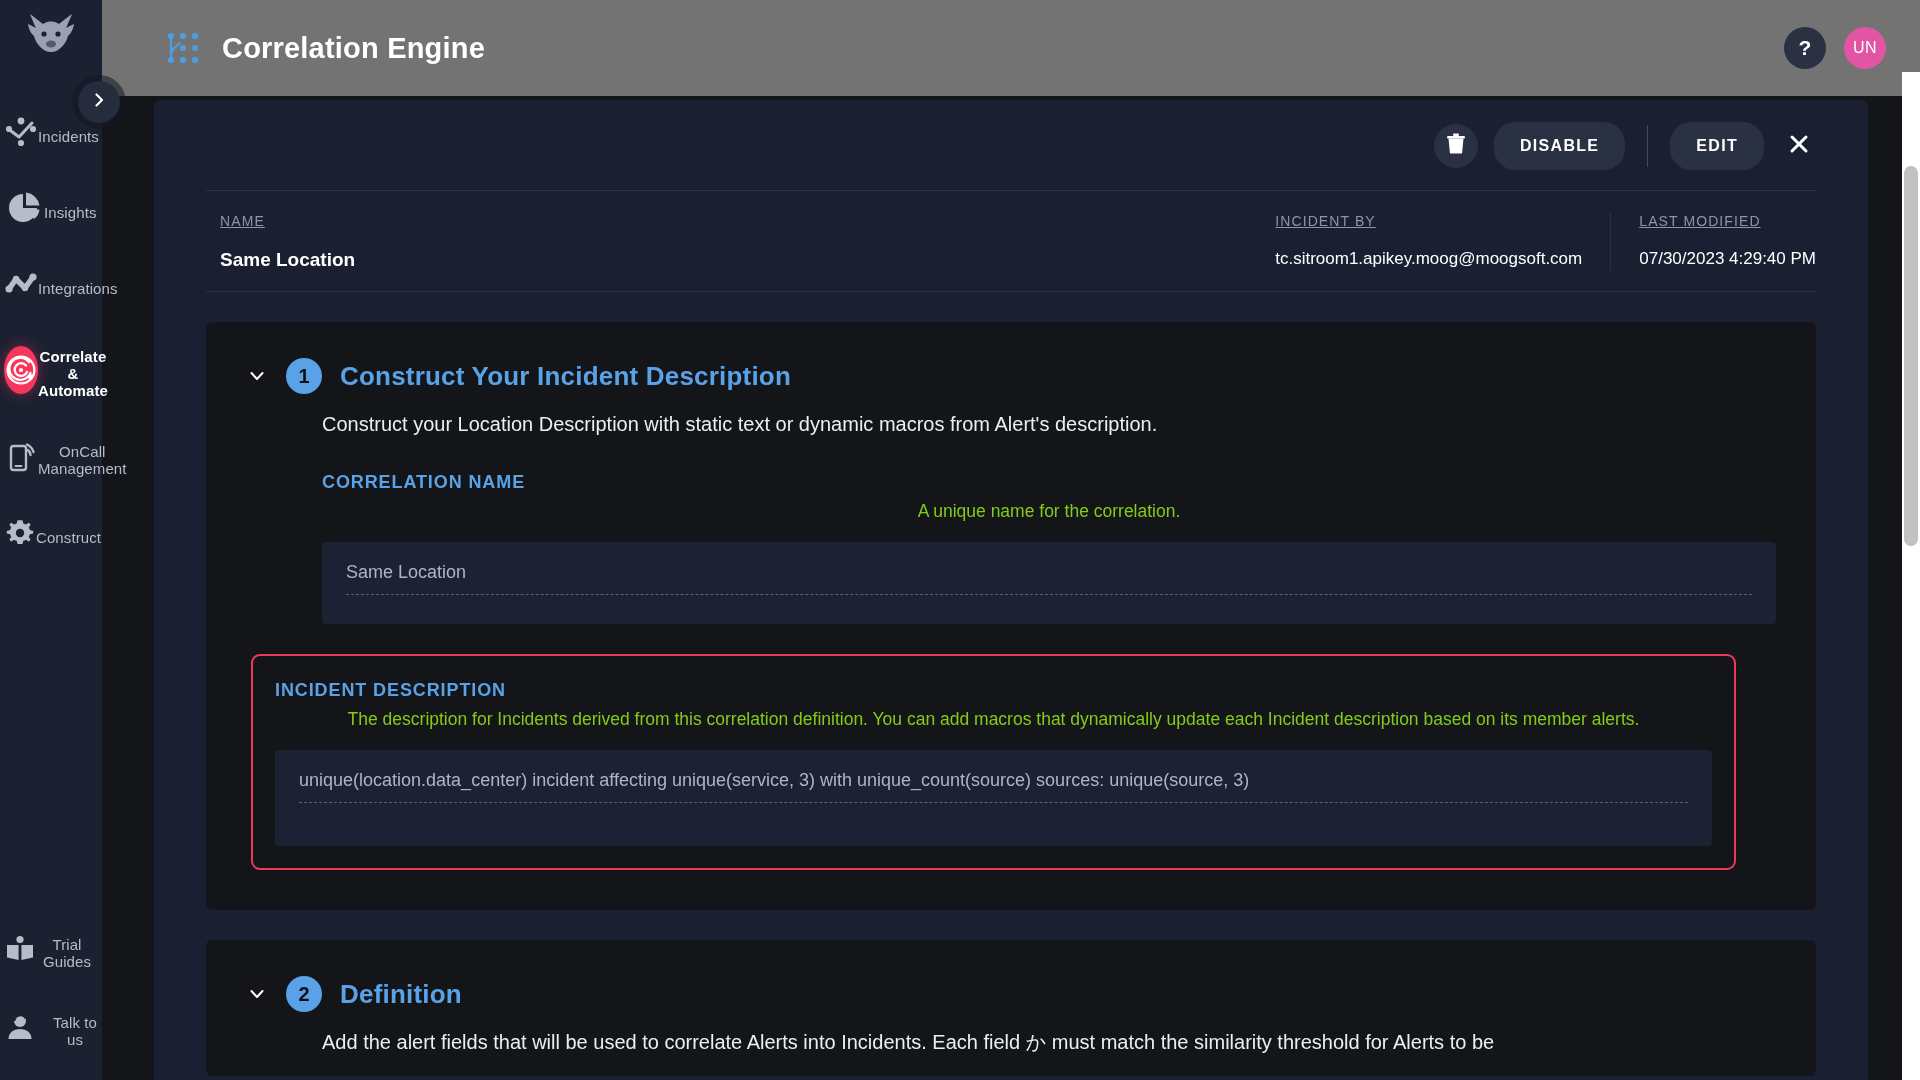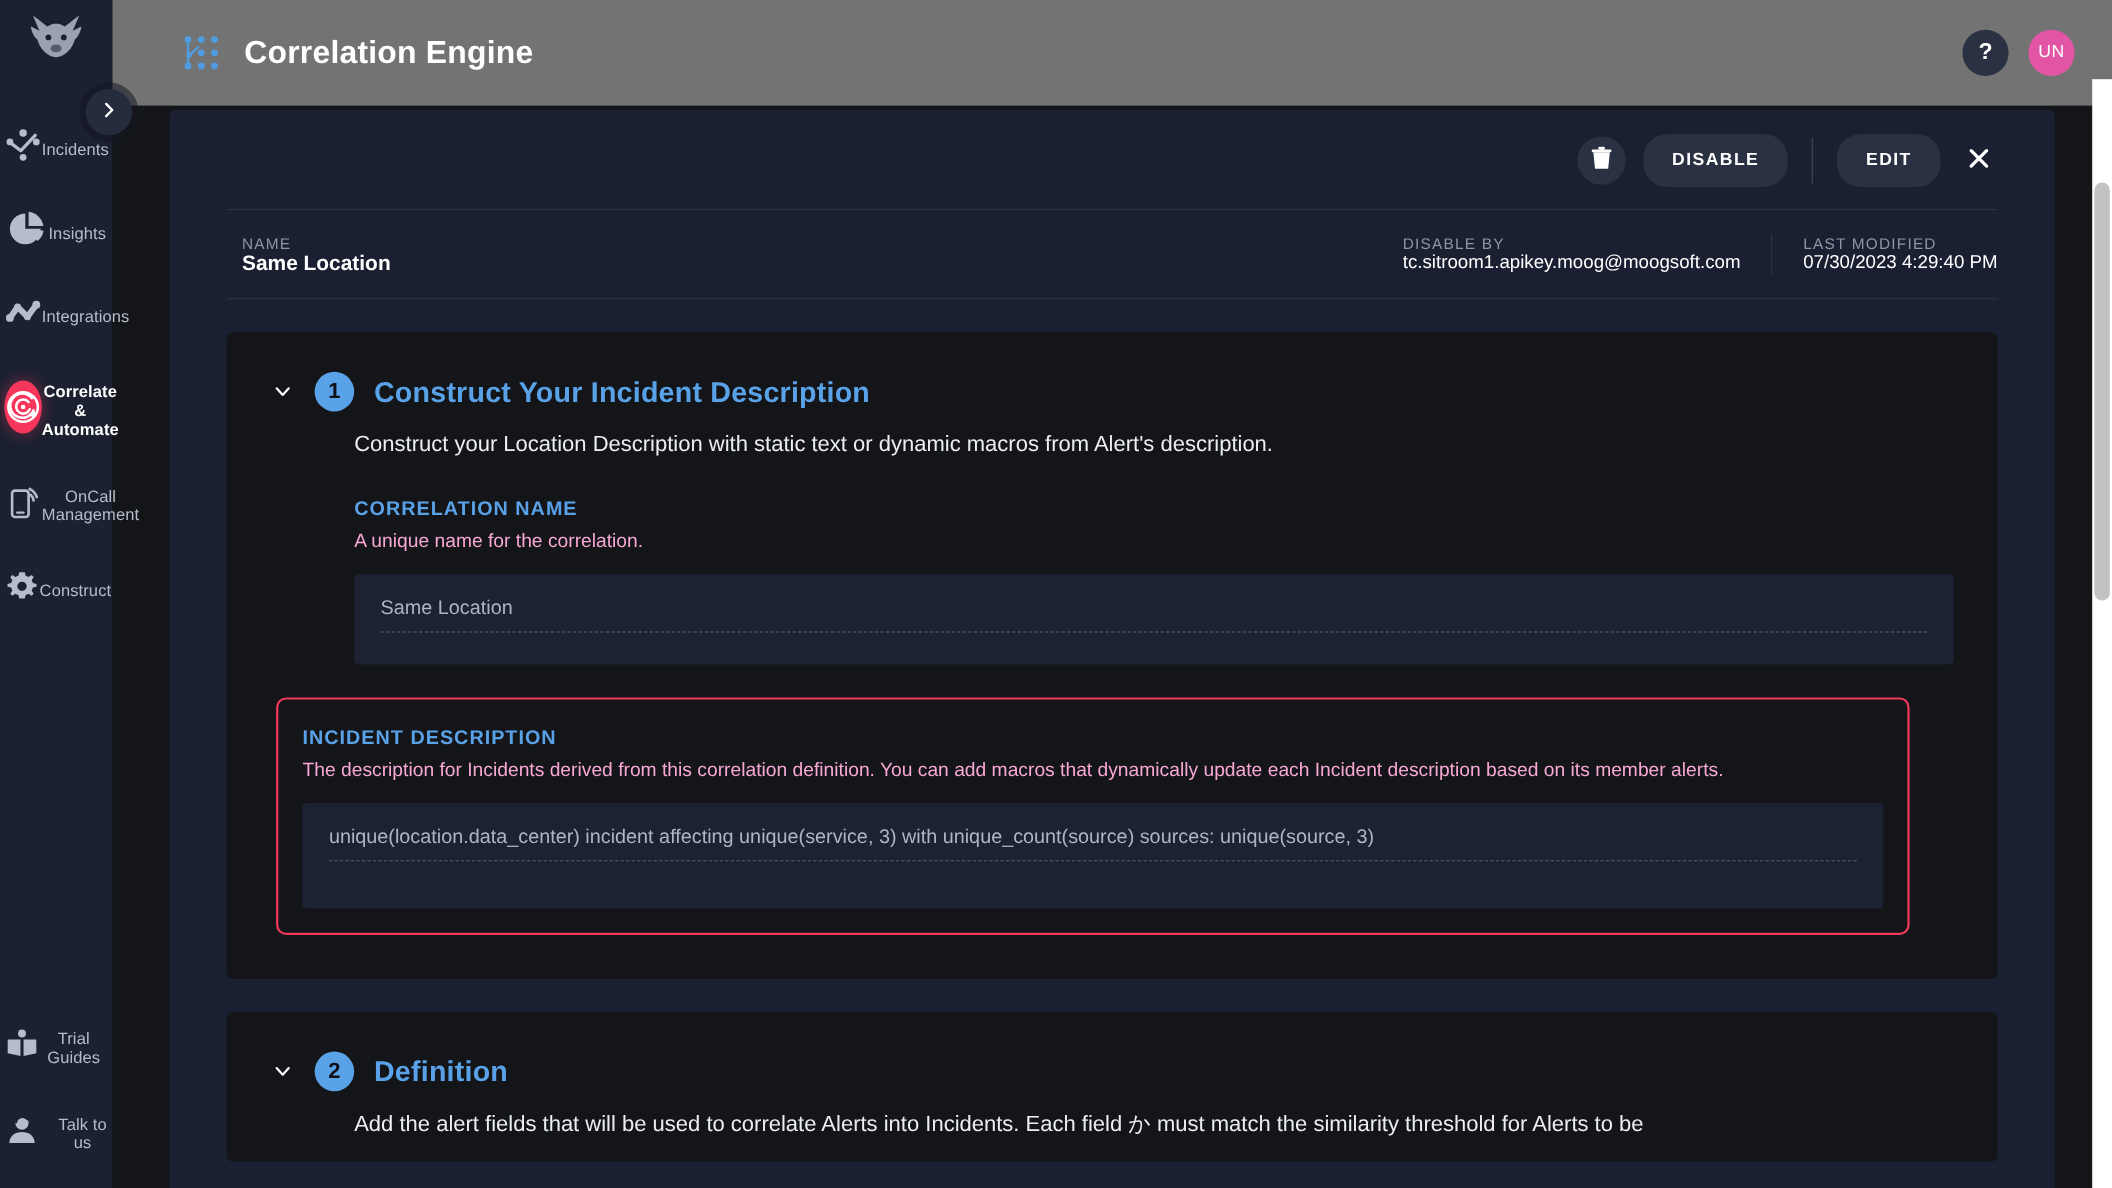--- a/index.html
+++ b/index.html
@@ -101,21 +101,21 @@
 
   .meta-row {
     margin: 0 52px; border-top: 1px solid #2b3purposes;
   }
   .meta-row { border-top: 1px solid #2b3244; border-bottom: 1px solid #2b3244;
     display: flex; align-items: stretch; padding: 22px 0 20px 0; }
   .meta-block { padding: 0 0 0 14px; }
   .meta-block.created { flex: 0 0 auto; margin-left: auto; padding-right: 28px; }
   .meta-block.modified { flex: 0 0 auto; border-left: 1px solid #2b3244; padding-left: 28px; }
   .meta-label {
-    font-size: 14px; letter-spacing: 1.1px; color: #8d95a6; margin-bottom: 0;
+    font-size: 14px; letter-spacing: 1.1px; color: #8d95a6; margin-bottom: 20px; text-decoration: underline;
   }
   .meta-value { font-size: 19px; color: #ffffff; font-weight: bold; }
   .meta-value.plain { font-weight: normal; font-size: 17px; }
 
   
   .step-card {
     margin: 30px 52px 0 52px;
     background: #131519;
     border-radius: 6px;
     padding: 36px 40px 40px 40px;
@@ -133,21 +133,21 @@
   .step-title { font-size: 26px; font-weight: bold; color: #5aa2e8; letter-spacing: .2px; }
   .step-sub {
     margin: 16px 0 0 76px; font-size: 20px; color: #eceef2; line-height: 28px;
   }
 
   .field-group { margin: 34px 0 0 76px; }
   .field-label {
     font-size: 18px; letter-spacing: .9px; font-weight: bold;
     color: #5aa2e8; margin-bottom: 6px;
   }
-  .field-help { font-size: 17.5px; color: #f9a8d4; line-height: 25px; }
+  .field-help { font-size: 17.5px; color: #84cc16; line-height: 25px; text-align: center; }
   .field-input {
     margin-top: 18px; background: #1c2233; border-radius: 4px;
     padding: 20px 24px 0 24px; height: 82px;
   }
   .field-input .val {
     font-size: 18px; color: #aeb5c2; padding-bottom: 11px;
     border-bottom: 1px dashed #5a6275;
   }
 
   
@@ -343,21 +343,21 @@
           </span>
         </div>
       </div>
 
       <div class="meta-row">
         <div class="meta-block">
           <div class="meta-label">NAME</div>
           <div class="meta-value">Same Location</div>
         </div>
         <div class="meta-block created">
-          <div class="meta-label">DISABLE BY</div>
+          <div class="meta-label">INCIDENT BY</div>
           <div class="meta-value plain">tc.sitroom1.apikey.moog@moogsoft.com</div>
         </div>
         <div class="meta-block modified">
           <div class="meta-label">LAST MODIFIED</div>
           <div class="meta-value plain">07/30/2023 4:29:40 PM</div>
         </div>
       </div>
 
       <div class="step-card">
         <div class="step-head">

